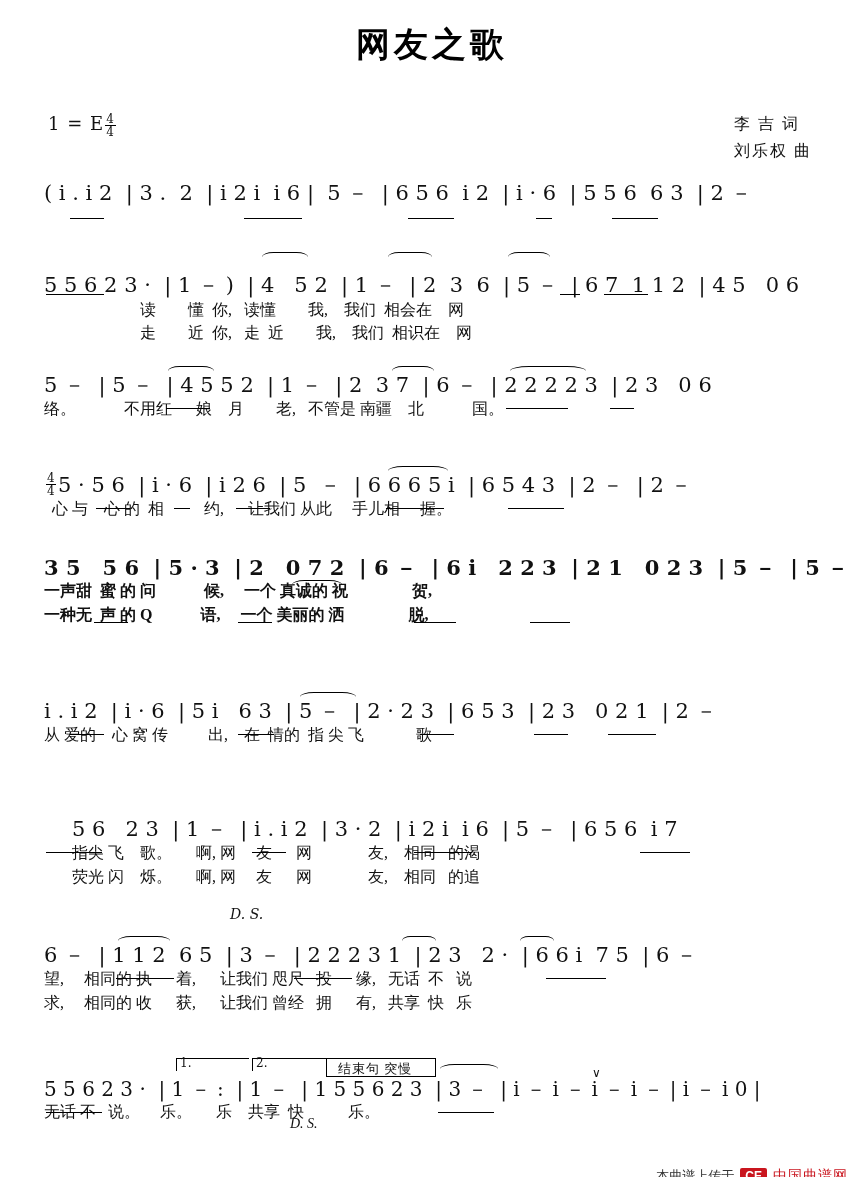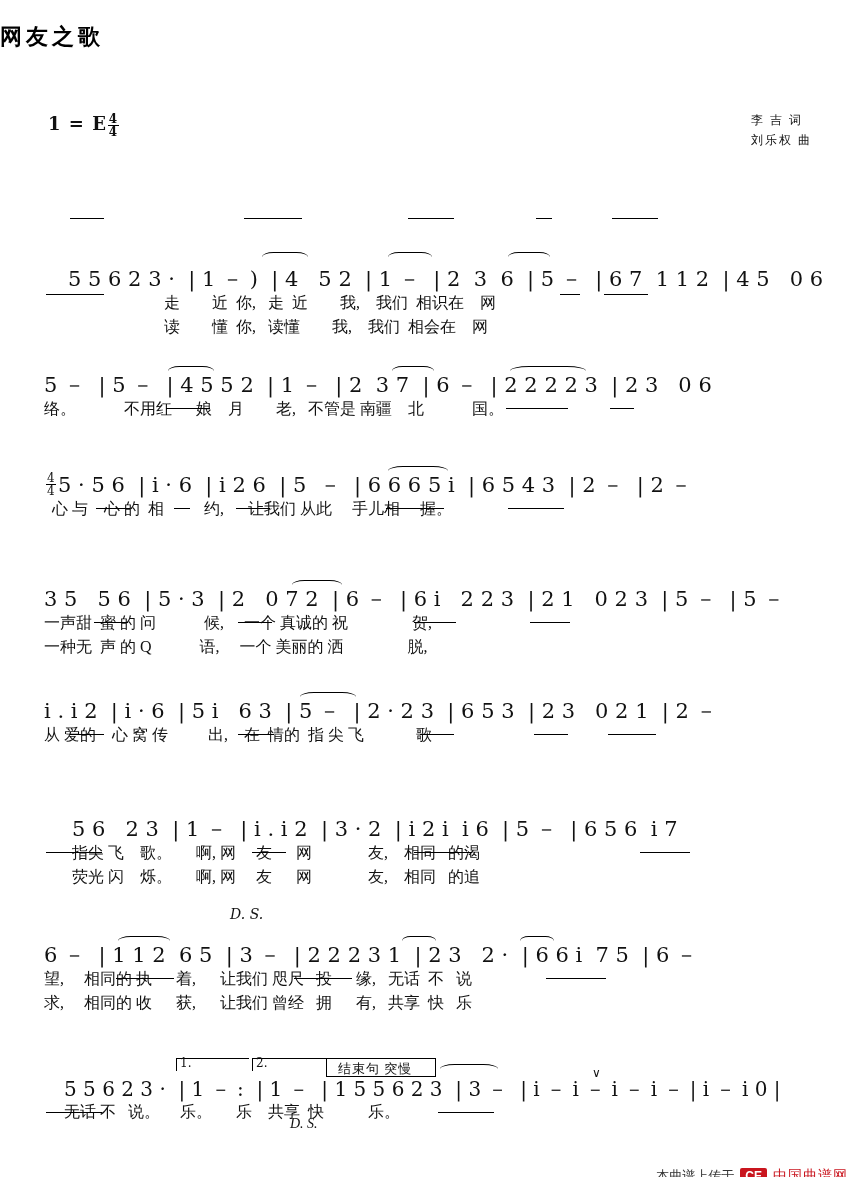--- a/index.html
+++ b/index.html
@@ -8,43 +8,44 @@
     background:#ffffff;
     font-family:"Liberation Serif", serif;
     color:#111;
     position:relative;
     overflow:hidden;
   }
   .sheet{position:relative;width:864px;height:1177px;}
 
   
   .title{
+    text-align:center;
     font-family:"DejaVu Serif", serif;
-    font-size:22px;
+    font-size:34px;
     font-weight:bold;
     letter-spacing:4px;
     margin-top:22px;
     color:#000;
   }
 
   
   .keyblock{
     position:absolute;left:48px;top:88px;
     font-size:17px;
     line-height:1.55;
   }
-  .keyline{font-family:"DejaVu Serif", serif;font-weight:bold;font-size:18px;letter-spacing:1px;}
+  .keyline{font-family:"DejaVu Serif", serif;font-weight:normal;font-size:18px;letter-spacing:1px;}
   .keyline .frac{display:inline-block;vertical-align:middle;font-size:12px;line-height:1;text-align:center;margin-left:1px;}
   .keyline .frac i{display:block;font-style:normal;}
   .keyline .frac .top{border-bottom:1px solid #000;padding:0 1px;}
   .tempo{font-size:16px;letter-spacing:3px;margin-top:4px;}
 
   .credits{
     position:absolute;right:52px;top:88px;
-    font-size:12px;line-height:1.7;text-align:left;
+    font-size:16px;line-height:1.7;text-align:left;
     letter-spacing:2px;
   }
   .credits div{white-space:pre;}
 
   
   .system{position:absolute;left:0;right:0;}
   .notes{
     font-family:"DejaVu Serif", serif;
     font-size:21px;
     letter-spacing:0px;
@@ -123,30 +124,33 @@
     <div class="keyline">
       <span>1 = E</span><span class="frac"><i class="top">4</i><i>4</i></span>
     </div>
   </div>
 
   <div class="credits">
     <div>李 吉 词</div>
     <div>刘乐权 曲</div>
   </div>
 
+  <div class="system" style="top:160px;">
+    <div class="notes">( i . i 2  | 3 .  2  | i 2 i  i 6 |  5 －  | 6 5 6  i 2  | i · 6  | 5 5 6  6 3  | 2 －</div>
+  </div>
   <div class="beam" style="left:70px;top:196px;width:34px;"></div>
   <div class="beam" style="left:244px;top:196px;width:58px;"></div>
   <div class="beam" style="left:408px;top:196px;width:46px;"></div>
   <div class="beam" style="left:536px;top:196px;width:16px;"></div>
   <div class="beam" style="left:612px;top:196px;width:46px;"></div>
 
-  <div class="system" style="top:246px;padding-left:24px;">
+  <div class="system" style="top:252px;">
     <div class="notes">5 5 6 2 3 ·  | 1 － )  | 4   5 2  | 1 －  | 2  3  6  | 5 －  | 6 7  1 1 2  | 4 5   0 6</div>
+    <div class="lyric row2">                        读        懂  你,   读懂        我,    我们  相会在    网</div>
     <div class="lyric">                        走        近  你,   走  近        我,    我们  相识在    网</div>
-    <div class="lyric row2">                        读        懂  你,   读懂        我,    我们  相会在    网</div>
   </div>
   <div class="beam" style="left:46px;top:272px;width:58px;"></div>
   <div class="slur" style="left:262px;top:230px;width:46px;"></div>
   <div class="slur" style="left:388px;top:230px;width:44px;"></div>
   <div class="slur" style="left:508px;top:230px;width:42px;"></div>
   <div class="beam" style="left:560px;top:272px;width:20px;"></div>
   <div class="beam" style="left:604px;top:272px;width:44px;"></div>
 
   <div class="system" style="top:352px;">
     <div class="notes">5 －  | 5 －  | 4 5 5 2  | 1 －  | 2  3 7  | 6 －  | 2 2 2 2 3  | 2 3   0 6</div>
@@ -166,21 +170,21 @@
     <div class="notes" style="padding-left:58px;">5 · 5 6  | i · 6  | i 2 6  | 5  －  | 6 6 6 5 i  | 6 5 4 3  | 2 －  | 2 －</div>
     <div class="lyric">  心 与    心 的  相          约,      让我们 从此     手儿相     握。</div>
   </div>
   <div class="beam" style="left:96px;top:486px;width:34px;"></div>
   <div class="beam" style="left:174px;top:486px;width:16px;"></div>
   <div class="beam" style="left:236px;top:486px;width:34px;"></div>
   <div class="slur" style="left:388px;top:444px;width:60px;"></div>
   <div class="beam" style="left:386px;top:486px;width:58px;"></div>
   <div class="beam" style="left:508px;top:486px;width:56px;"></div>
 
-  <div class="system" style="top:566px;">
+  <div class="system" style="top:534px;font-weight:bold;">
     <div class="notes">3 5   5 6  | 5 · 3  | 2   0 7 2  | 6 －  | 6 i   2 2 3  | 2 1   0 2 3  | 5 －  | 5 －</div>
     <div class="lyric">一声甜  蜜 的 问            候,     一个 真诚的 祝                贺,</div>
     <div class="lyric row2">一种无  声 的 Q            语,     一个 美丽的 洒                脱,</div>
   </div>
   <div class="beam" style="left:94px;top:600px;width:34px;"></div>
   <div class="beam" style="left:238px;top:600px;width:34px;"></div>
   <div class="slur" style="left:292px;top:558px;width:50px;"></div>
   <div class="beam" style="left:414px;top:600px;width:42px;"></div>
   <div class="beam" style="left:530px;top:600px;width:40px;"></div>
 
@@ -222,21 +226,21 @@
     <span>1.</span>
   </div>
   <div class="bracket" style="left:252px;top:1036px;width:74px;">
     <span>2.</span>
   </div>
   <div class="repeat-box" style="left:326px;top:1036px;width:108px;height:17px;"></div>
   <div class="smalltext" style="left:338px;top:1038px;">结束句 突慢</div>
   <div class="slur" style="left:440px;top:1042px;width:58px;"></div>
   <div class="smalltext" style="left:592px;top:1044px;font-size:12px;">∨</div>
 
-  <div class="system" style="top:1056px;margin-left:20px;">
+  <div class="system" style="top:1056px;">
     <div class="notes" style="font-size:20px;">5 5 6 2 3 ·  | 1 － :  | 1 －  | 1 5 5 6 2 3  | 3 －  | i － i － i － i － | i － i 0 |</div>
     <div class="lyric">无话 不   说。     乐。      乐    共享  快           乐。</div>
   </div>
   <div class="beam" style="left:46px;top:1090px;width:56px;"></div>
   <div class="beam" style="left:438px;top:1090px;width:56px;"></div>
   <div class="italicmark" style="left:290px;top:1094px;">D. S.</div>
 
   <div class="footer">
     <span>本曲谱上传于</span>
     <span class="logo">CE</span>

